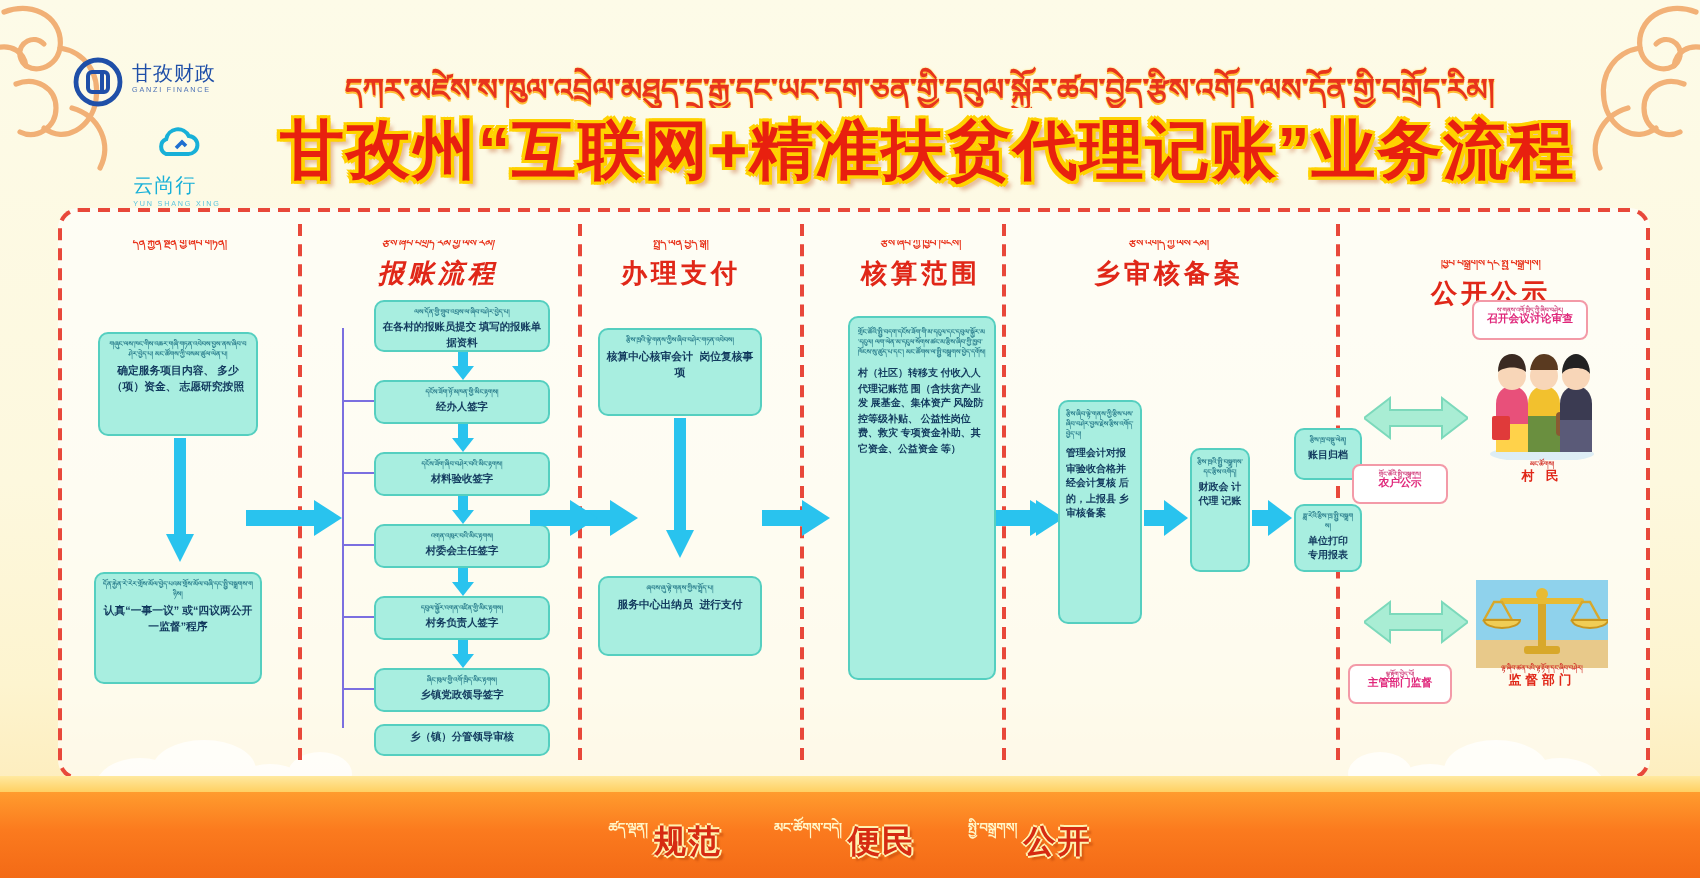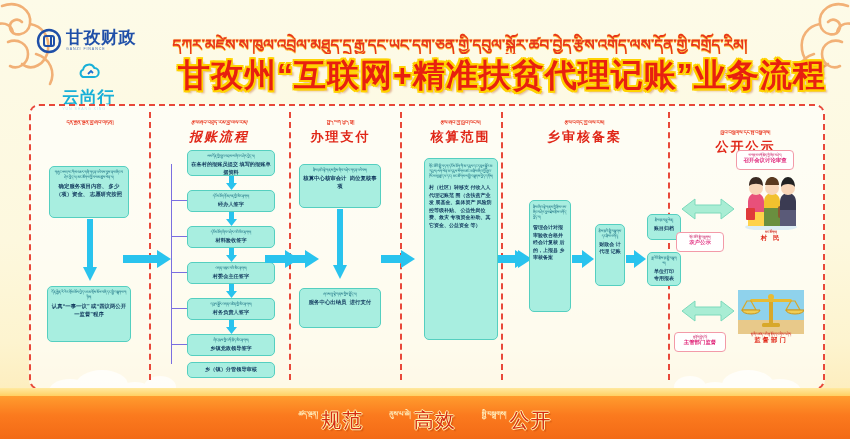--- a/index.html
+++ b/index.html
@@ -14,21 +14,21 @@
     overflow:hidden;
   }
   
   .orn{position:absolute;pointer-events:none;}
   .orn svg{display:block;}
   
   .logos{position:absolute;left:36px;top:26px;width:105px;height:62px;}
   .logo-row{display:flex;align-items:center;gap:4px;height:29px;}
   .logo-mark{width:26px;height:26px;flex:none;}
   .logo-txt{display:flex;flex-direction:column;line-height:1;}
-  .logo-cn{font-size:17px;font-weight:bold;letter-spacing:.5px;}
+  .logo-cn{font-size:10px;font-weight:normal;letter-spacing:.5px;}
   .logo-cn.blue{color:#1f4fa8;}
   .logo-cn.cyan{color:#18b0d8;}
   .logo-en{font-size:3.6px;letter-spacing:.9px;margin-top:1.5px;}
   .logo-en.blue{color:#4a6fb5;}
   .logo-en.cyan{color:#58c3dd;}
 
   .head-tib{
     position:absolute;left:150px;top:28px;width:620px;height:26px;
     color:#e8341c;font-size:15px;font-weight:bold;text-align:center;
     letter-spacing:.2px;white-space:nowrap;overflow:hidden;
@@ -37,21 +37,20 @@
   .head-title{
     position:absolute;left:140px;top:55px;width:640px;height:40px;
     text-align:center;font-size:32px;font-weight:bold;color:#e8200f;
     letter-spacing:1px;white-space:nowrap;line-height:40px;
     text-shadow:
       -1.6px 0 0 #ffd200, 1.6px 0 0 #ffd200,
       0 -1.6px 0 #ffd200, 0 1.6px 0 #ffd200,
       -1.6px -1.6px 0 #ffd200, 1.6px -1.6px 0 #ffd200,
       -1.6px 1.6px 0 #ffd200, 1.6px 1.6px 0 #ffd200,
       3px 3px 2px rgba(180,60,0,.35);
-    margin-left: 38px;
   }
   
   .panel{
     position:absolute;left:29px;top:104px;width:792px;height:282px;
     border:2px dashed #e8483a;border-radius:10px;
     background:rgba(255,255,255,.62);
   }
   .vdiv{position:absolute;top:6px;width:0;border-left:2px dashed #e8483a;height:268px;}
   .col{position:absolute;top:0;height:282px;}
   .col-head{position:absolute;left:0;width:100%;text-align:center;}
@@ -88,21 +87,21 @@
     position:absolute;left:0;bottom:0;width:850px;height:43px;
     background:linear-gradient(180deg,#ff9c2e 0%,#fb7a1e 45%,#f36a16 100%);
   }
   .footer-inner{
     position:absolute;left:0;top:0;width:850px;height:43px;
     display:flex;align-items:center;justify-content:center;gap:26px;
   }
   .fitem{display:flex;align-items:flex-end;gap:3px;}
   .f-tib{font-size:6.5px;color:#fff6c8;font-weight:bold;padding-bottom:5px;white-space:nowrap;}
   .f-cn{
-    font-size:20px;font-weight:normal;color:#d62b12;letter-spacing:1px;line-height:1;
+    font-size:16px;font-weight:bold;color:#d62b12;letter-spacing:1px;line-height:1;
     text-shadow:-1px 0 0 #fff3b0,1px 0 0 #fff3b0,0 -1px 0 #fff3b0,0 1px 0 #fff3b0,2px 2px 1px rgba(150,40,0,.3);
   }
   .band{position:absolute;left:0;bottom:43px;width:850px;height:8px;
     background:linear-gradient(180deg,#ffe9a0,#ffd062);}
 </style>
 </head>
 <body>
 
 <div id="poster">
 
@@ -476,22 +475,22 @@
   </div>
 
   <div class="band"></div>
   <div class="footer">
     <div class="footer-inner">
       <div class="fitem">
         <span class="f-tib">ཚད་ལྡན།</span>
         <span class="f-cn">规范</span>
       </div>
       <div class="fitem">
-        <span class="f-tib">ནུས་པ་ཆེ།</span>
-        <span class="f-cn">高效</span>
+        <span class="f-tib">མང་ཚོགས་བདེ།</span>
+        <span class="f-cn">便民</span>
       </div>
       <div class="fitem">
         <span class="f-tib">སྤྱི་བསྒྲགས།</span>
         <span class="f-cn">公开</span>
       </div>
     </div>
   </div>
 
 </div>
 

